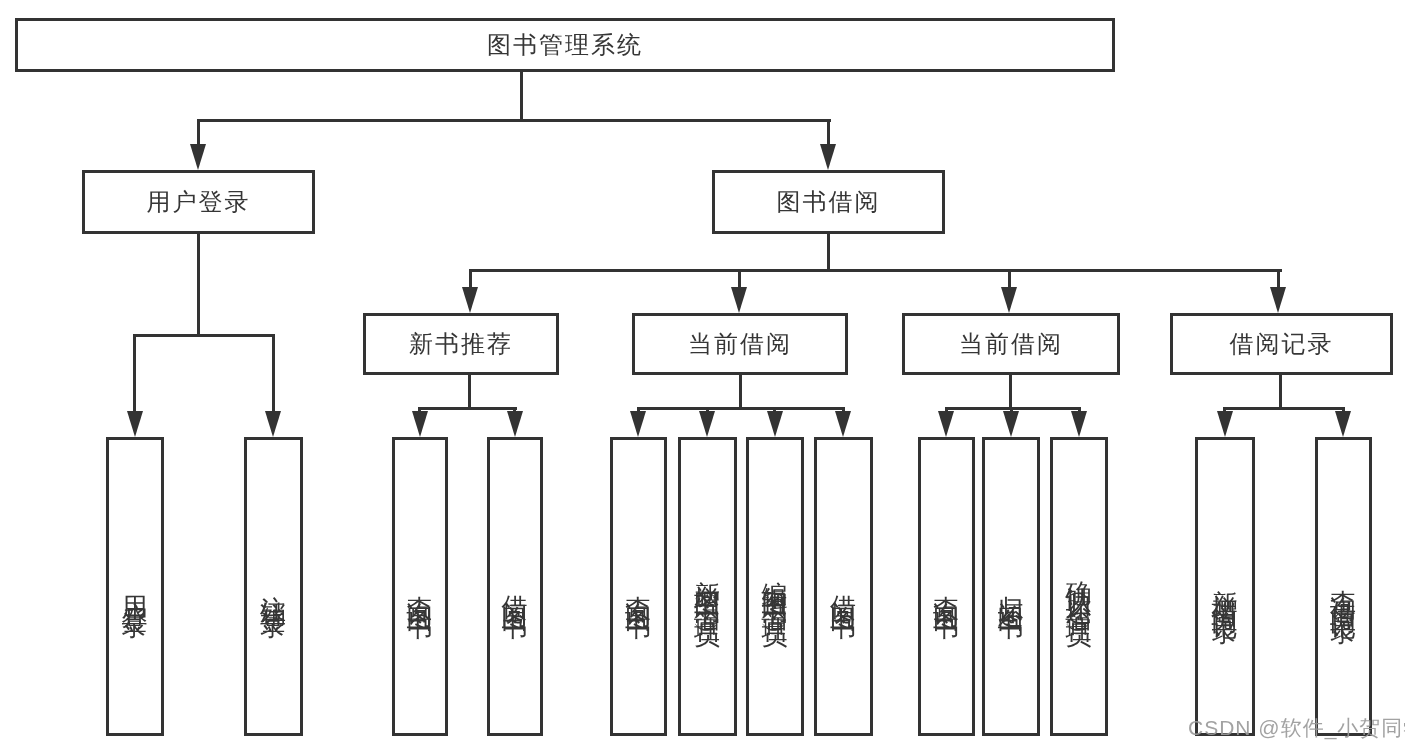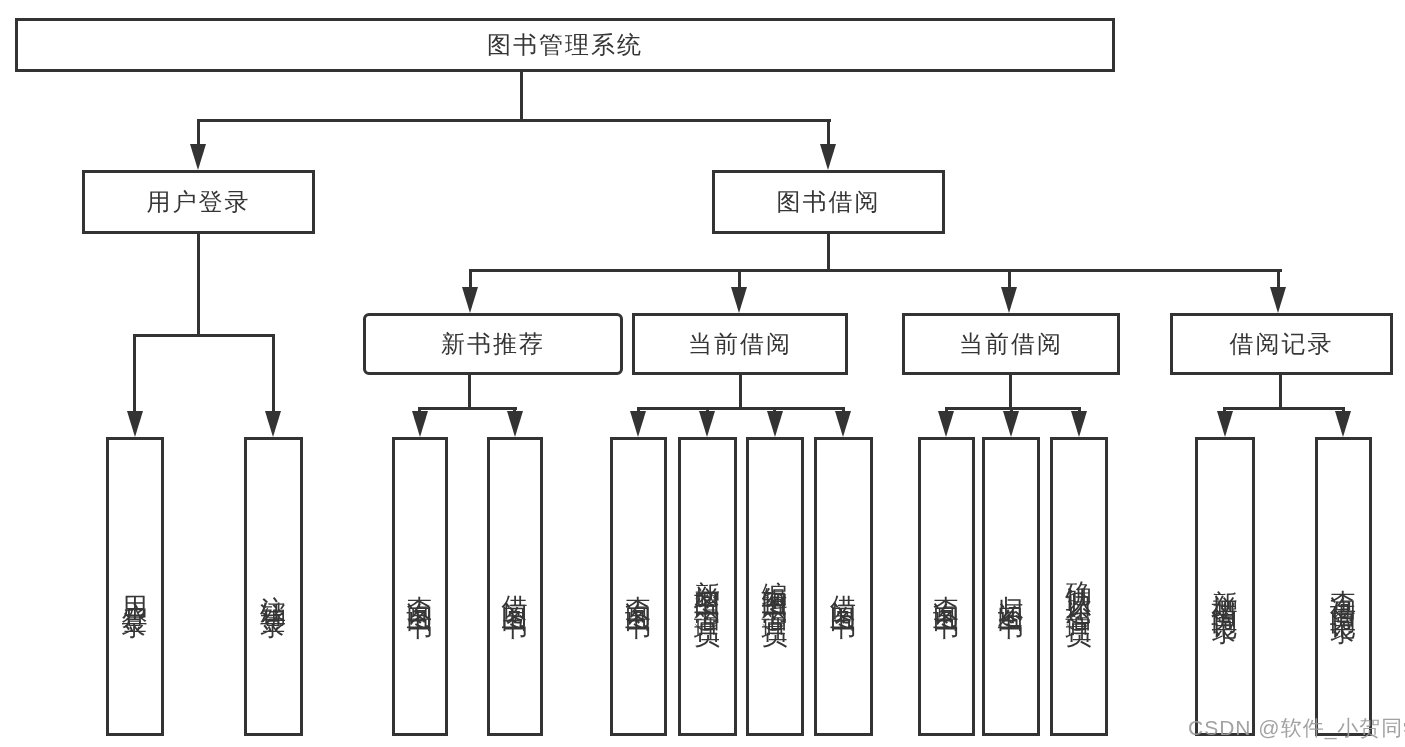--- a/index.html
+++ b/index.html
@@ -99,21 +99,21 @@
     <span class="root-label">图书管理系统</span>
   </div>
 
   <div class="node" style="left:82px;top:170px;width:233px;height:64px;">
     <span class="hlabel">用户登录</span>
   </div>
   <div class="node" style="left:712px;top:170px;width:233px;height:64px;">
     <span class="hlabel">图书借阅</span>
   </div>
 
-  <div class="node" style="left:363px;top:313px;width:260px;height:62px;border-radius:6px;">
+  <div class="node" style="left:363px;top:313px;width:196px;height:62px;">
     <span class="hlabel">新书推荐</span>
   </div>
   <div class="node" style="left:632px;top:313px;width:216px;height:62px;">
     <span class="hlabel">当前借阅</span>
   </div>
   <div class="node" style="left:902px;top:313px;width:218px;height:62px;">
     <span class="hlabel">当前借阅</span>
   </div>
   <div class="node" style="left:1170px;top:313px;width:223px;height:62px;">
     <span class="hlabel">借阅记录</span>

